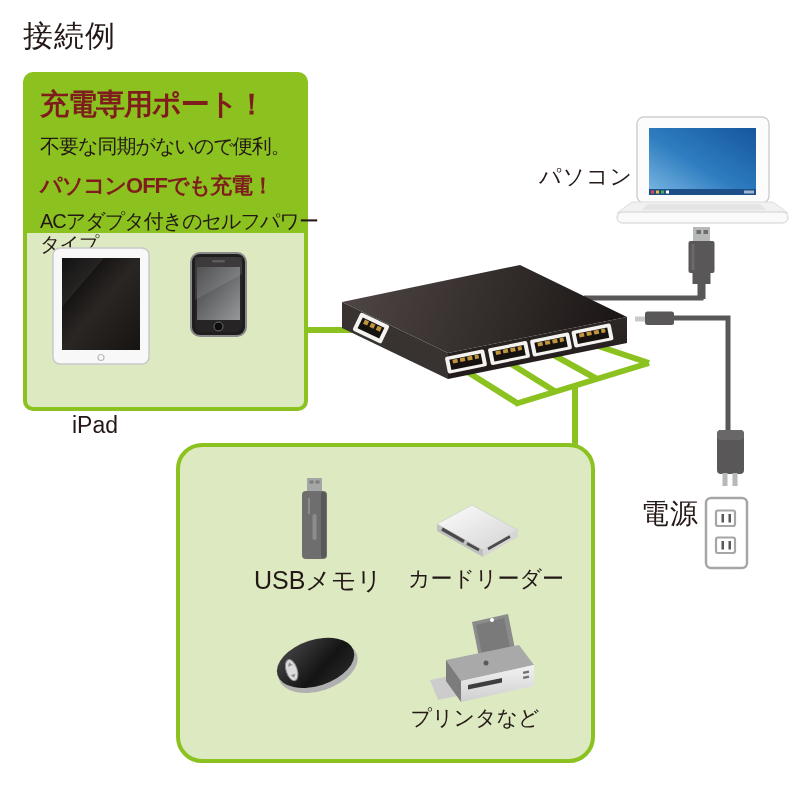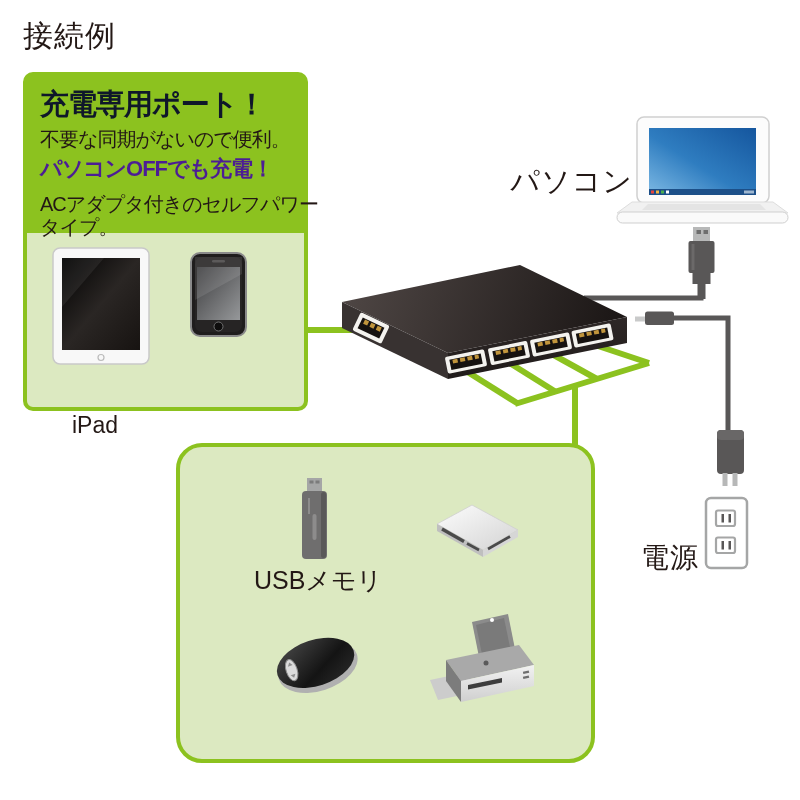--- a/index.html
+++ b/index.html
@@ -12,36 +12,36 @@
   .page-title{left:23px;top:16px;font-size:30px;letter-spacing:1px;color:#231815;}
   
   .charge-box{
     left:23px;top:72px;width:285px;height:339px;box-sizing:border-box;
     background:#dce9c1;border:4px solid #8cc21f;border-radius:10px;z-index:0;
   }
   .charge-head{
     position:absolute;left:-1px;top:-1px;width:279px;height:158px;
     background:#8cc21f;border-radius:6px 6px 0 0;padding:10px 0 0 14px;box-sizing:border-box;
   }
-  .charge-head .h1{font-size:29px;font-weight:bold;color:#0f172a;letter-spacing:-1px;white-space:nowrap;}
-  .charge-head .t1{font-size:20px;letter-spacing:-1px;margin-top:1px;white-space:nowrap;}
-  .charge-head .h2{font-size:22px;font-weight:bold;color:#4c1d95;letter-spacing:-1px;margin-top:1px;white-space:nowrap;}
+  .charge-head .h1{font-size:29px;font-weight:bold;color:#7f1d1d;letter-spacing:-1px;white-space:nowrap;}
+  .charge-head .t1{font-size:20px;letter-spacing:-1px;margin-top:8px;white-space:nowrap;}
+  .charge-head .h2{font-size:22px;font-weight:bold;color:#7f1d1d;letter-spacing:-1px;margin-top:11px;white-space:nowrap;}
   .charge-head .t2{font-size:20px;letter-spacing:-1px;margin-top:9px;line-height:1.15;white-space:nowrap;}
   
   .devices-box{
     left:176px;top:443px;width:419px;height:320px;box-sizing:border-box;
     background:#dce9c1;border:4px solid #8cc21f;border-radius:26px;z-index:0;
   }
   
   .lbl{position:absolute;color:#231815;z-index:3;white-space:nowrap;}
   .center{transform:translateX(-50%);text-align:center;}
   .ipad-lbl{left:95px;top:364px;font-size:23px;margin-top:48px;}
   .iphone-lbl{left:221px;top:348px;font-size:21px;line-height:22px;}
-  .pc-lbl{left:633px;top:162px;font-size:29px;transform:translateX(-100%);letter-spacing:1px;}
-  .power-lbl{left:641px;top:539px;font-size:28px;letter-spacing:1px;}
+  .pc-lbl{left:633px;top:162px;font-size:22px;transform:translateX(-100%);letter-spacing:1px;}
+  .power-lbl{left:641px;top:495px;font-size:28px;letter-spacing:1px;}
   .usbmem-lbl{left:318px;top:564px;font-size:25px;}
   .cardreader-lbl{left:486px;top:564px;font-size:22px;}
   .mouse-lbl{left:308px;top:701px;font-size:21px;line-height:23px;}
   .printer-lbl{left:475px;top:704px;font-size:21px;}
   svg{display:block;}
   .layer{position:absolute;left:0;top:0;z-index:1;}
   .icon{position:absolute;z-index:2;}
 </style>
 </head>
 <body>
@@ -285,14 +285,16 @@
     <polygon points="37,73 110,57 110,78 37,94" fill="url(#prF)"></polygon>
     <polygon points="44,77 78,70 78,74.5 44,81.5" fill="#3e3e3e"></polygon>
     <rect x="99" y="63" width="6" height="2.5" transform="rotate(-12 102 64)" fill="#6f6f6f"></rect>
     <rect x="99" y="68" width="6" height="2.5" transform="rotate(-12 102 69)" fill="#6f6f6f"></rect>
   </svg>
 
   <div class="lbl center ipad-lbl">iPad</div>
   <div class="lbl pc-lbl">パソコン</div>
   <div class="lbl power-lbl">電源</div>
   <div class="lbl center usbmem-lbl">USBメモリ</div>
+  <div class="lbl center cardreader-lbl">カードリーダー</div>
+  <div class="lbl center printer-lbl">プリンタなど</div>
 
 </div>
 
 </body></html>

